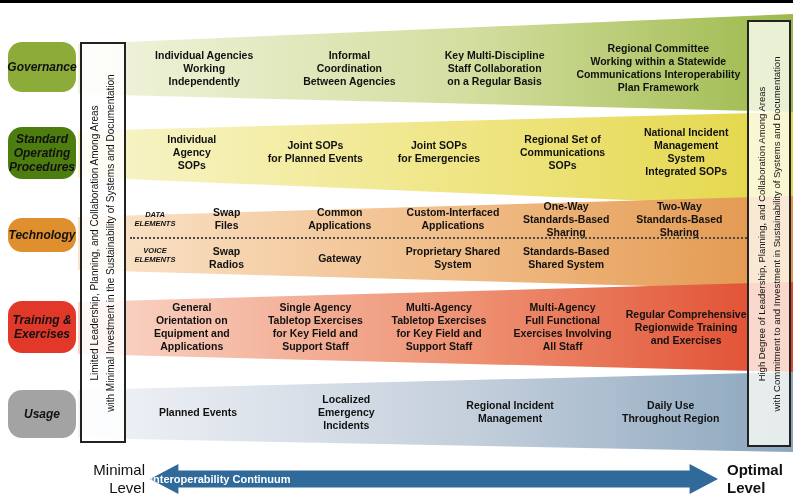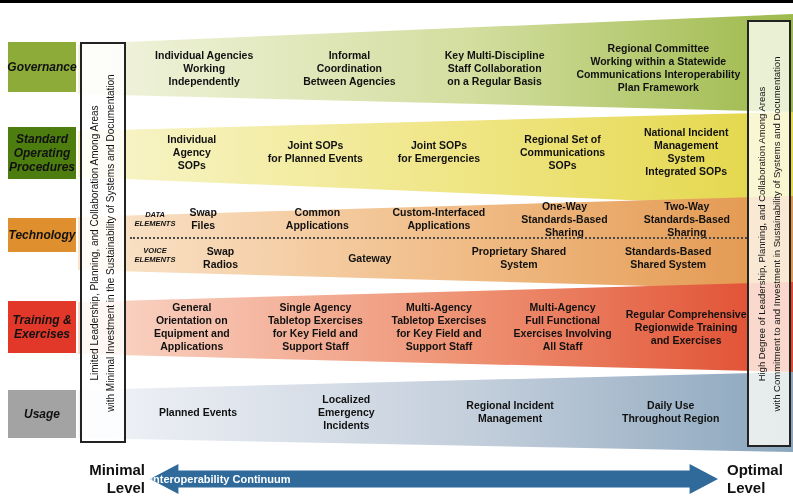--- a/index.html
+++ b/index.html
@@ -17,21 +17,21 @@
     clip-path:polygon(0 20%,100% 0%,100% 100%,0 68.4%); }
   .band-tech { top:196px; height:94px; background:linear-gradient(to right,#fae5cc 0%,#f0bb85 55%,#e2964c 100%);
     clip-path:polygon(0 22.3%,100% 0%,100% 100%,0 78.7%); }
   .band-training { top:282px; height:90px; background:linear-gradient(to right,#fad8ca 0%,#ee9172 55%,#e04a2e 100%);
     clip-path:polygon(0 22.2%,100% 0%,100% 100%,0 80%); }
   .band-usage { top:372px; height:80px; background:linear-gradient(to right,#f2f4f8 0%,#c4cfdc 55%,#8ba6bd 100%);
     clip-path:polygon(0 22.5%,100% 0%,100% 100%,0 82.5%); }
 
   
   .row-label { position:absolute; left:8px; width:68px; display:flex; align-items:center; justify-content:center;
-    text-align:center; font-weight:bold; font-style:italic; font-size:12px; line-height:14px; white-space:pre-line; }
+    text-align:center; font-weight:bold; font-style:italic; font-size:12px; line-height:14px; white-space:pre-line;border-radius:14px; }
   .rl-governance { top:42px; height:50px; background:#8cab39; }
   .rl-sops       { top:127px; height:52px; background:#4d7c0f; }
   .rl-tech       { top:218px; height:34px; background:#df8f2d; }
   .rl-training   { top:301px; height:52px; background:#e2382a; }
   .rl-usage      { top:390px; height:48px; background:#a3a3a3; }
 
   
   .cells { position:absolute; left:130px; width:618px; display:flex; }
   .cell { display:flex; align-items:center; justify-content:center; overflow:visible; }
   .cell > span { white-space:pre; text-align:center; font-weight:bold; font-size:10.5px; line-height:13px; }
@@ -40,38 +40,38 @@
   .cells-training { top:289px; height:76px; }
   .cells-usage { top:382px; height:60px; }
   .w20 { width:20%; } .w22 { width:22%; } .w23 { width:23%; } .w24 { width:24%; }
   .w25 { width:25%; } .w26 { width:26%; } .w27 { width:27%; } .w29 { width:29%; }
 
   
   .tech-mini { position:absolute; left:128px; width:54px; display:flex; align-items:center; justify-content:center; }
   .tech-mini > span { white-space:pre; text-align:center; font-weight:bold; font-style:italic; font-size:7.5px; line-height:9px; }
   .tm-data { top:206px; height:26px; }
   .tm-voice { top:242px; height:26px; }
-  .cells-tech { left:164px; width:566px;gap:36px; }
+  .cells-tech { left:170px; width:566px; }
   .cells-tech-data { top:201px; height:36px; }
   .cells-tech-voice { top:241px; height:34px; }
   .dotted-divider { position:absolute; left:130px; top:237px; width:617px; height:0;
     border-top:2px dotted #4a4a4a; }
 
   
   .side-box { position:absolute; border:2px solid #222; box-sizing:border-box; }
   .left-box  { left:80px;  top:42px; width:46px; height:401px; background:rgba(255,255,255,0.82); }
   .right-box { left:747px; top:20px; width:44px; height:427px; background:rgba(255,255,248,0.78); }
   .vtext { position:absolute; left:50%; top:50%; transform:translate(-50%,-50%) rotate(-90deg);
     text-align:center; white-space:pre-line; color:#111; }
   .vtext-left  { width:396px; font-size:10px; line-height:16px; }
   .vtext-right { width:420px; font-size:9.5px; line-height:15px; }
 
   
   .min-label { position:absolute; left:58px; top:461px; width:87px; text-align:right;
-    font-weight:bold; font-size:15px; line-height:18px; white-space:pre-line; }
+    font-weight:normal; font-size:15px; line-height:18px; white-space:pre-line; }
   .opt-label { position:absolute; left:727px; top:461px; width:70px; text-align:left;
     font-weight:bold; font-size:15px; line-height:18px; white-space:pre-line; }
   .continuum-arrow { position:absolute; left:150px; top:464px; width:568px; height:30px; background:#2f6a9b;
     clip-path:polygon(0 50%,5% 0%,5% 22%,95% 22%,95% 0%,100% 50%,95% 100%,95% 78%,5% 78%,5% 100%);
     display:flex; align-items:center; justify-content:flex-start; }
   .continuum-arrow > span { color:#fff; font-weight:bold; font-size:11px; }
 </style>
 </head>
 <body>
 

